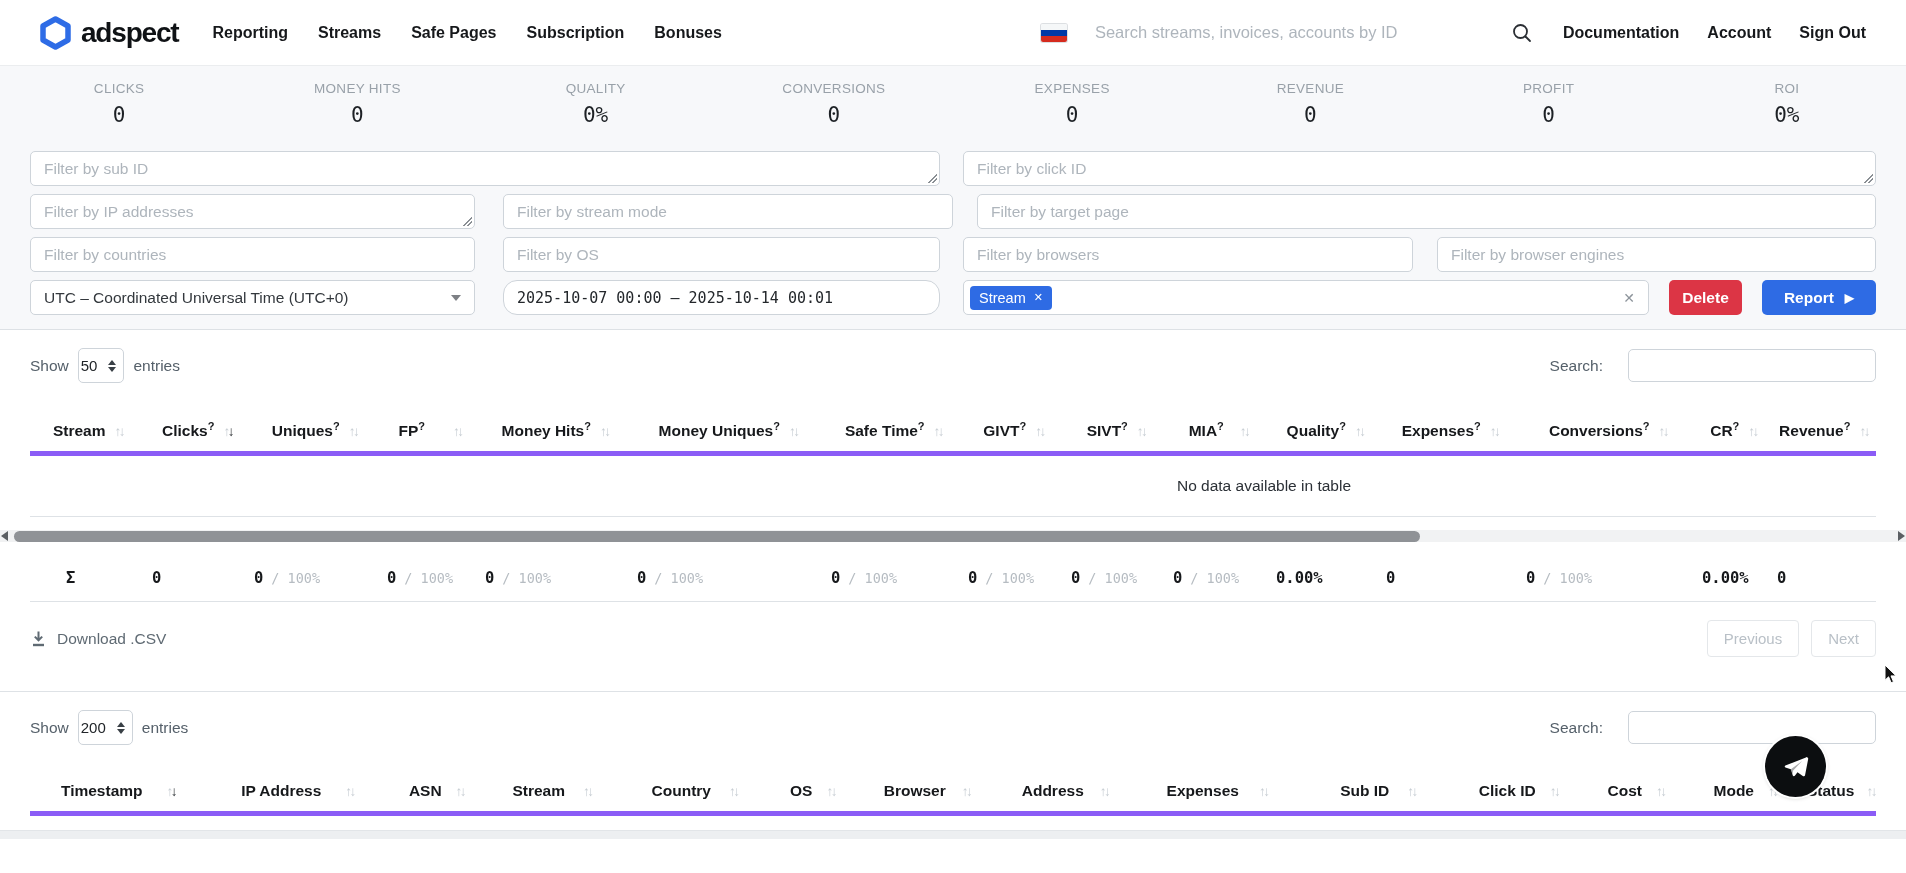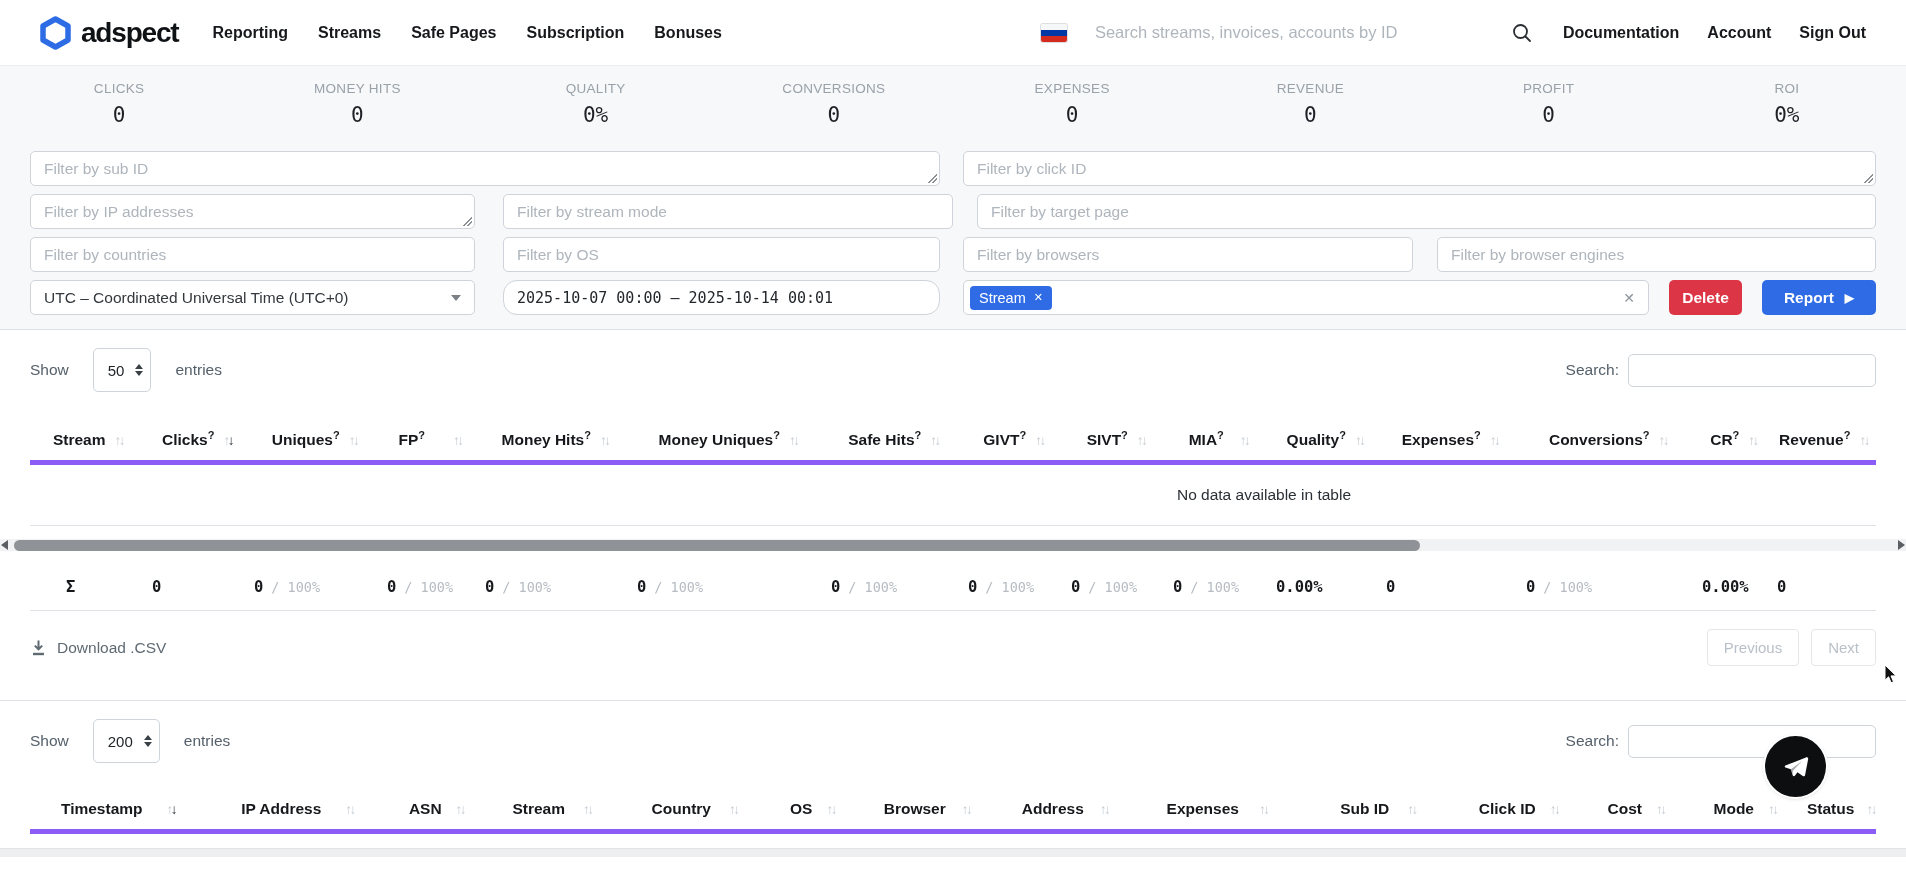--- a/index.html
+++ b/index.html
@@ -51,26 +51,26 @@
   .tag-x { font-size:11px; cursor:pointer; line-height:1; }
   .ms-clear { margin-left:auto; color:#8d949b; font-size:14px; cursor:pointer; }
   .btn { height:35px; border:none; border-radius:5px; color:#fff; font-weight:700; font-size:15.5px; cursor:pointer; font-family:inherit; }
   .btn-delete { width:73px; margin-right:20px; background:#dc3545; flex:none; }
   .btn-report { width:114px; background:#2e6be4; display:flex; align-items:center; justify-content:center; gap:11px; flex:none; }
   .play { font-size:12px; line-height:1; }
 
   
   .controls { display:flex; align-items:center; padding:18px 30px 0; }
   .ctl-text { font-size:15.5px; color:#55606a; }
-  .entries-select { position:relative; height:44px; border:1px solid #ced4da; border-radius:5px; background:#fff; display:flex; align-items:center; padding:0 26px 0 14px; font-size:15px; color:#212529; margin:0 24px; cursor:pointer; }
+  .entries-select { position:relative; height:35px; border:1px solid #ced4da; border-radius:5px; background:#fff; display:flex; align-items:center; padding:0 26px 0 2px; font-size:15px; color:#212529; margin:0 9px; cursor:pointer; }
   .spin { position:absolute; right:7px; top:50%; transform:translateY(-50%); display:flex; flex-direction:column; gap:2px; }
   .spin i { width:0; height:0; border-left:4px solid transparent; border-right:4px solid transparent; display:block; }
   .spin .up { border-bottom:5px solid #394046; }
   .spin .dn { border-top:5px solid #394046; }
-  .search-group { margin-left:auto; display:flex; align-items:center; gap:9px; }
+  .search-group { margin-left:auto; display:flex; align-items:center; gap:25px; }
   .search-box { width:248px; height:33px; border:1px solid #ced4da; border-radius:5px; background:#fff; outline:none; padding:0 10px; font-size:15px; font-family:inherit; }
 
   
   table { border-collapse:collapse; table-layout:fixed; width:1846px; margin:26px 30px 0; }
   th { text-align:center; font-size:15.5px; font-weight:700; padding:11px 6px; border-bottom:5px solid #8b5cf6; white-space:nowrap; color:#16181b; cursor:pointer; }
   th sup { font-size:11px; font-weight:700; }
   .sort { margin-left:9px; letter-spacing:-2.5px; color:#c6ccd2; font-weight:400; font-size:13.5px; }
   .sort b { font-weight:400; font-style:normal; }
   .sort .act { color:#1d2125; font-weight:700; }
   .nodata td { border-bottom:1px solid #dee2e6; padding:21px 0; font-size:15.5px; color:#2b3036; }
@@ -258,21 +258,21 @@
         <col style="width:105px">
     </colgroup>
     <thead>
       <tr>
         <th><span>Stream</span><sup></sup><span class="sort"><b>↑</b><b>↓</b></span></th>
         <th><span>Clicks</span><sup>?</sup><span class="sort"><b>↑</b><b class="act">↓</b></span></th>
         <th><span>Uniques</span><sup>?</sup><span class="sort"><b>↑</b><b>↓</b></span></th>
         <th><span>FP</span><sup>?</sup><span class="sort" style="margin-left:28px"><b>↑</b><b>↓</b></span></th>
         <th><span>Money Hits</span><sup>?</sup><span class="sort"><b>↑</b><b>↓</b></span></th>
         <th><span>Money Uniques</span><sup>?</sup><span class="sort"><b>↑</b><b>↓</b></span></th>
-        <th><span>Safe Hits</span><sup>?</sup><span class="sort"><b>↑</b><b>↓</b></span></th>
+        <th><span>Safe Time</span><sup>?</sup><span class="sort"><b>↑</b><b>↓</b></span></th>
         <th><span>GIVT</span><sup>?</sup><span class="sort"><b>↑</b><b>↓</b></span></th>
         <th><span>SIVT</span><sup>?</sup><span class="sort"><b>↑</b><b>↓</b></span></th>
         <th><span>MIA</span><sup>?</sup><span class="sort" style="margin-left:16px"><b>↑</b><b>↓</b></span></th>
         <th><span>Quality</span><sup>?</sup><span class="sort"><b>↑</b><b>↓</b></span></th>
         <th><span>Expenses</span><sup>?</sup><span class="sort"><b>↑</b><b>↓</b></span></th>
         <th><span>Conversions</span><sup>?</sup><span class="sort"><b>↑</b><b>↓</b></span></th>
         <th><span>CR</span><sup>?</sup><span class="sort"><b>↑</b><b>↓</b></span></th>
         <th><span>Revenue</span><sup>?</sup><span class="sort"><b>↑</b><b>↓</b></span></th>
       </tr>
     </thead>

